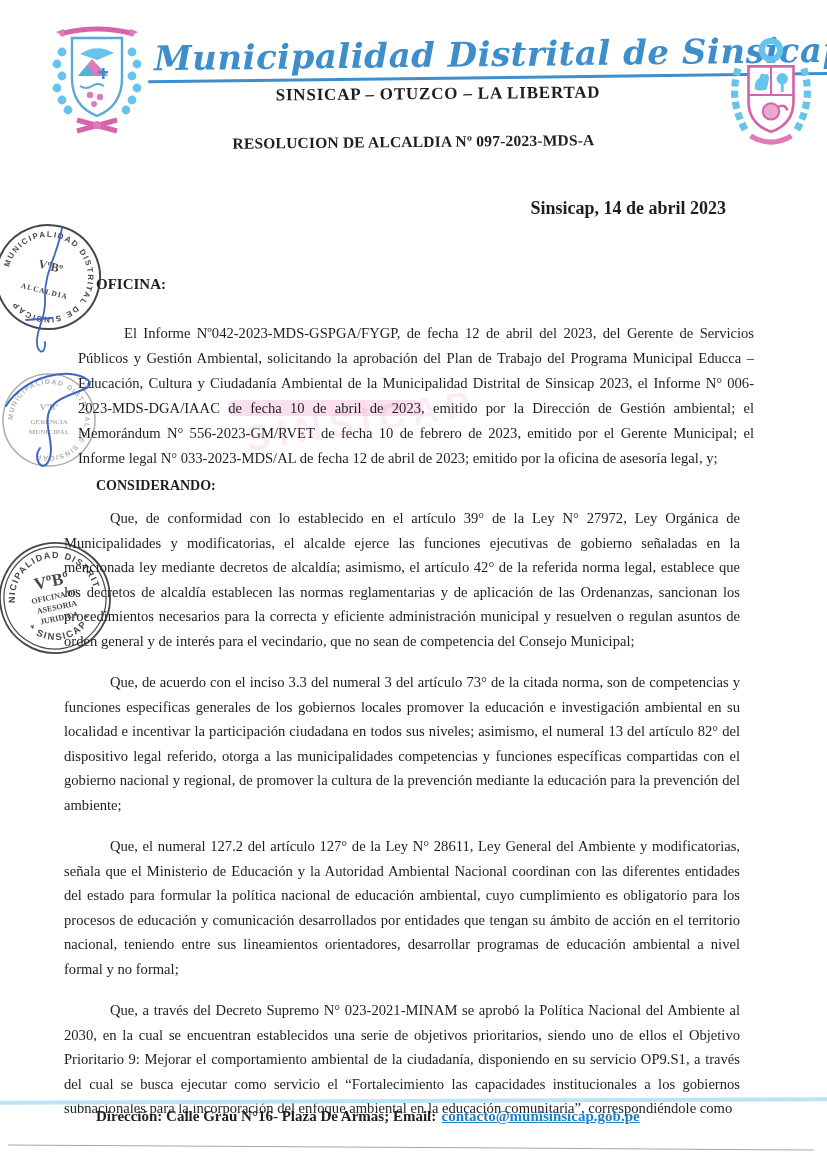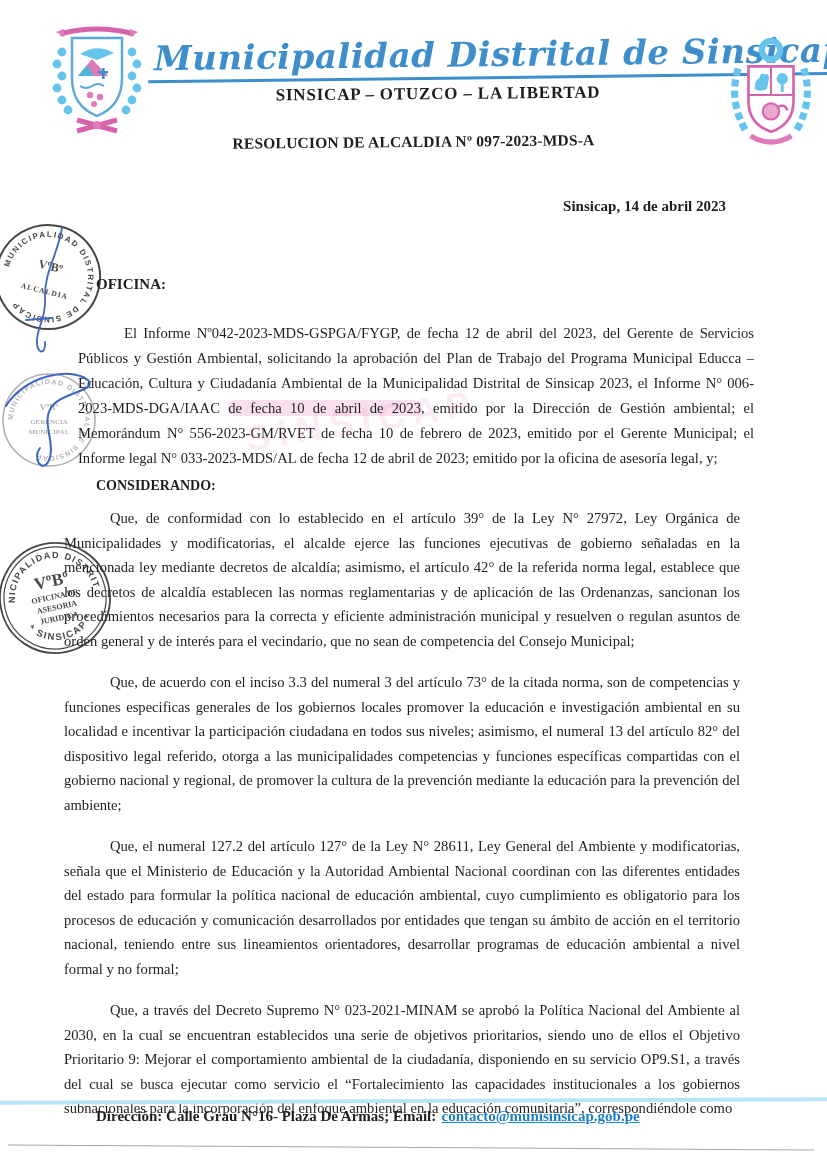--- a/index.html
+++ b/index.html
@@ -20,21 +20,21 @@
     border-bottom:3px solid #3e8ecb; padding:0 6px 2px;
     transform:rotate(-0.7deg);
   }
   .subtitle { font-weight:bold; font-size:17px; letter-spacing:0.8px; margin-top:5px; transform:rotate(-0.5deg); }
   .res-title {
     position:absolute; top:133px; left:0; width:100%; text-align:center;
     font-weight:bold; font-size:15.5px; letter-spacing:0.2px; transform:rotate(-0.55deg);
   }
 
   
-  .date-line  { position:absolute; top:198px; right:101px; font-weight:bold; font-size:15px; }
+  .date-line  { position:absolute; top:198px; right:101px; font-weight:bold; font-size:18px; }
   .salutation { position:absolute; top:233px; left:96px;  font-weight:bold; font-size:15px; }
   .label-vistos       { position:absolute; top:276px; left:96px; font-weight:bold; font-size:15px; }
   .vistos-par {
     position:absolute; top:306px; left:78px; width:676px;
     font-size:14.6px; line-height:25px; text-align:justify; text-indent:46px;
   }
   .label-considerando { position:absolute; top:478px; left:96px; font-weight:bold; font-size:14px; }
   .considerando-block {
     position:absolute; top:506px; left:64px; width:676px;
     font-size:14.6px; line-height:24.5px; text-align:justify;

